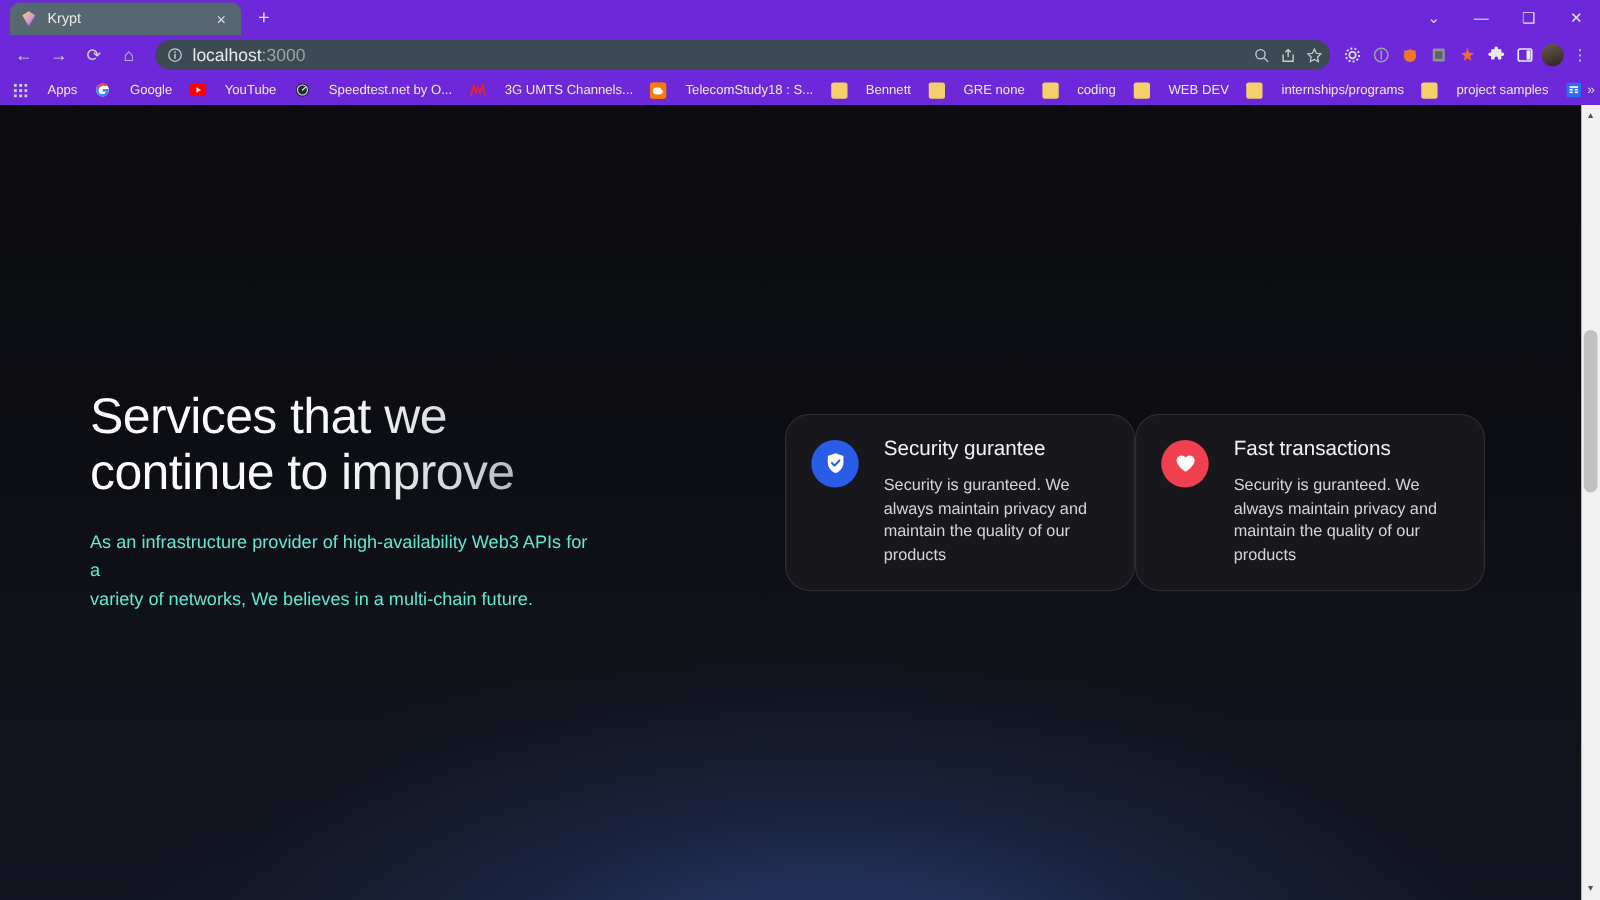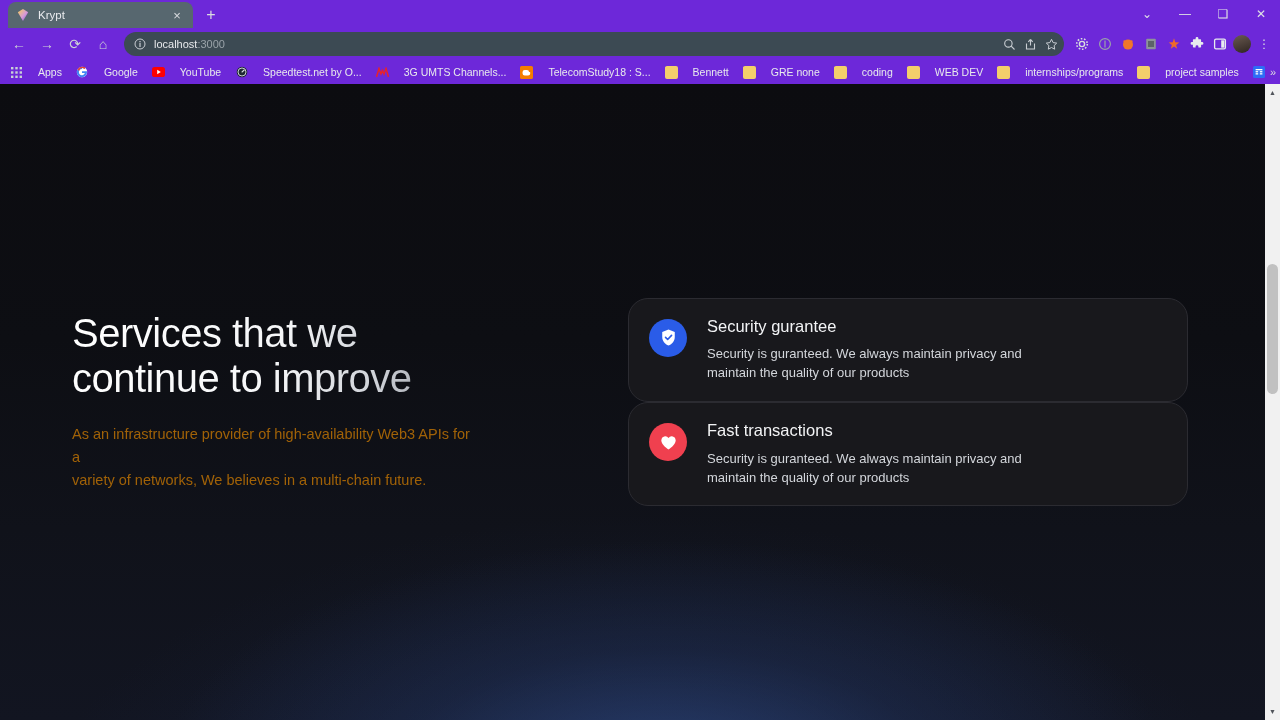--- a/index.html
+++ b/index.html
@@ -29,21 +29,21 @@
   .winctl div { width: 38px; height: 28px; display: flex; align-items: center; justify-content: center;
                 color: #dfe1e5; font-size: 12px; }
 
   .toolbar { height: 32px; display: flex; align-items: center; padding: 0 6px; gap: 2px; }
   .tb-btn { width: 26px; height: 26px; display: flex; align-items: center; justify-content: center;
             color: #cdd2d6; font-size: 14px; flex: 0 0 26px; }
   .omnibox {
     flex: 1; height: 24px; background: #3c4a53; border-radius: 12px; display: flex; align-items: center;
     padding: 0 10px; gap: 8px; margin: 0 6px; position: relative; min-width: 0;
   }
-  .omni-url { font-size: 11px; color: #e8eaed; white-space: nowrap; }
+  .omni-url { font-size: 14px; color: #e8eaed; white-space: nowrap; }
   .omni-url .host { color: #e8eaed; }
   .omni-url .port { color: #9aa3a9; }
   .omni-right { position: absolute; right: 6px; display: flex; align-items: center; gap: 8px; }
   .tb-right { display: flex; align-items: center; gap: 3px; }
   .ext-ico { width: 20px; height: 20px; display: flex; align-items: center; justify-content: center;
              font-size: 12px; color: #d8dce0; }
   .avatar { width: 18px; height: 18px; border-radius: 50%;
             background: linear-gradient(160deg,#6b5b52,#2d2420); flex:0 0 18px; }
 
   .bookmarks { height: 24px; display: flex; align-items: center; padding: 0 4px; gap: 2px;
@@ -69,24 +69,24 @@
 
   .content { position: absolute; inset: 0; display: flex; align-items: center; }
 
   .left-col { width: 620px; padding-left: 72px; }
   .headline {
     font-size: 40px; line-height: 1.12; font-weight: 400; letter-spacing: -0.5px;
     background: linear-gradient(100deg, #ffffff 0%, #f5f6f8 38%, #cfd2d8 56%, #8d9199 72%, #4e5259 88%, #3a3d44 100%);
     -webkit-background-clip: text; background-clip: text; color: transparent;
     -webkit-text-fill-color: transparent; white-space: pre-line;
   }
-  .subtext { margin-top: 22px; font-size: 14.5px; line-height: 1.6; color: #a16207;
+  .subtext { margin-top: 22px; font-size: 14.5px; line-height: 1.6; color: #5eead4;
              max-width: 400px; white-space: pre-line; }
 
-  .right-col { width: 560px; display: flex; flex-direction: column; gap: 0; margin-left: 8px; }
+  .right-col { width: 560px; display: flex; flex-direction: row; gap: 0; margin-left: 8px; }
 
   .card {
     background: #18181c; border: 1px solid #2b2b31; border-radius: 20px;
     padding: 18px 20px; display: flex; gap: 20px; align-items: flex-start;
   }
   .card-icon { width: 38px; height: 38px; border-radius: 50%; flex: 0 0 38px;
                display: flex; align-items: center; justify-content: center; margin-top: 2px; }
   .card-body { flex: 1; min-width: 0; }
   .card-title { font-size: 16.5px; color: #f2f3f5; font-weight: 400; line-height: 1.2; }
   .card-desc { margin-top: 9px; font-size: 13px; line-height: 1.45; color: #d3d6db;

